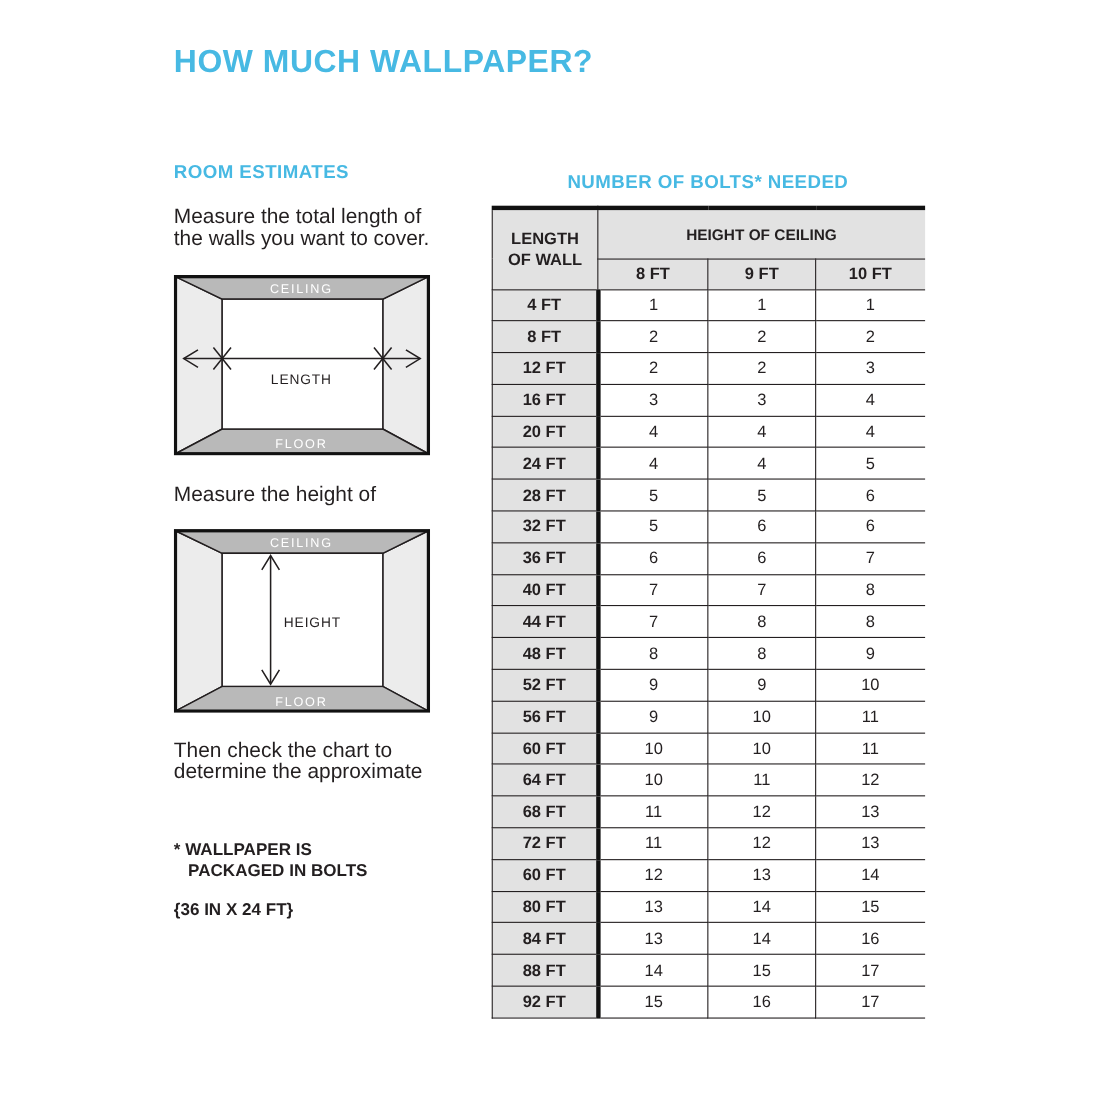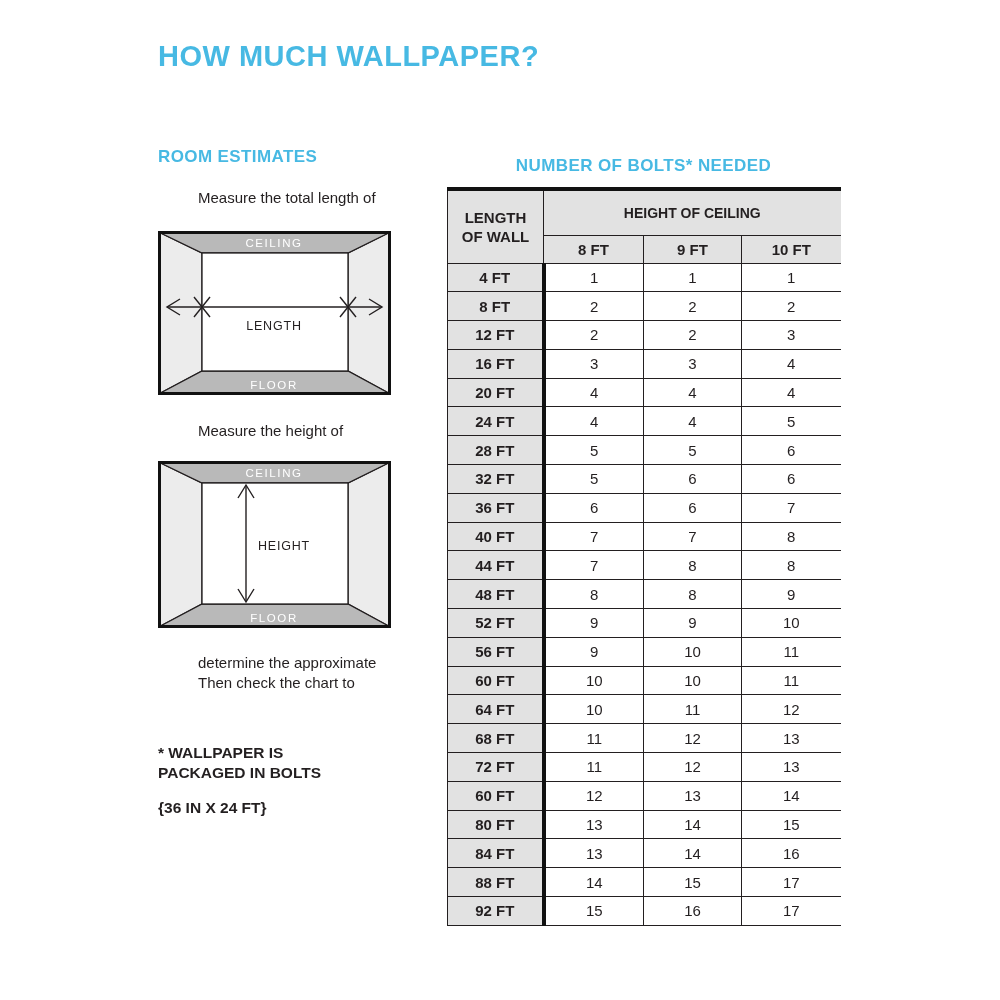--- a/index.html
+++ b/index.html
@@ -16,29 +16,29 @@
     font-family:"Liberation Sans", sans-serif;color:var(--ink);}
   .page{position:relative;width:1000px;height:1000px;overflow:hidden;text-decoration:underline;}
 
   .page-title{position:absolute;left:158px;top:40px;
     font-size:29px;font-weight:bold;letter-spacing:.5px;color:var(--accent);}
 
   .section-heading{font-size:17px;font-weight:bold;letter-spacing:.4px;color:var(--accent);}
 
   
   .left-col{position:absolute;left:158px;top:147px;width:268px;}
-  .para{font-size:15px;line-height:19.5px;color:var(--ink);margin-left:40px;}
+  .para{font-size:19px;line-height:19.5px;color:var(--ink);}
   .line{display:block;}
   .para-1{margin-top:21px;}
   .diagram{display:block;margin-top:23px;}
   .para-2{margin-top:26px;}
   .diagram-2{margin-top:21px;}
   .para-3{margin-top:25px;}
   .footnote{margin-top:51px;font-size:15.5px;font-weight:bold;line-height:19.5px;}
-  .footnote .indent{}
+  .footnote .indent{margin-left:13px;}
   .bolt-info{margin-top:16px;font-size:15.5px;font-weight:bold;line-height:19.5px;}
 
   
   .right-col{position:absolute;left:447px;top:156px;width:393px;}
   .right-col .section-heading{text-align:center;}
   table.bolts{margin-top:11px;width:393px;border-collapse:collapse;table-layout:fixed;
     border-top:4px solid var(--heavy);}
   table.bolts th,table.bolts td{border:1.5px solid var(--line);text-align:center;
     vertical-align:middle;padding:0;}
   table.bolts tr>*:last-child{border-right:none;}
@@ -63,20 +63,21 @@
 
 <div class="page">
 
   <h1 class="page-title">HOW MUCH WALLPAPER?</h1>
 
   <div class="left-col">
     <h2 class="section-heading">ROOM ESTIMATES</h2>
 
     <p class="para para-1">
       <span class="line">Measure the total length of</span>
+      <span class="line">the walls you want to cover.</span>
     </p>
 
     <svg class="diagram" width="233" height="164" viewBox="0 0 233 164">
       <rect x="1.5" y="1.5" width="230" height="161" fill="#ffffff" stroke="none"></rect>
       <polygon points="1.5,1.5 44,22 44,140 1.5,162.5" fill="var(--side-gray)" stroke="var(--line)" stroke-width="1.3"></polygon>
       <polygon points="231.5,1.5 190,22 190,140 231.5,162.5" fill="var(--side-gray)" stroke="var(--line)" stroke-width="1.3"></polygon>
       <polygon points="1.5,1.5 231.5,1.5 190,22 44,22" fill="var(--panel-gray)" stroke="var(--line)" stroke-width="1.3"></polygon>
       <polygon points="44,140 190,140 231.5,162.5 1.5,162.5" fill="var(--panel-gray)" stroke="var(--line)" stroke-width="1.3"></polygon>
       <rect x="44" y="22" width="146" height="118" fill="#ffffff" stroke="var(--line)" stroke-width="1.3"></rect>
       <rect x="1.5" y="1.5" width="230" height="161" fill="none" stroke="var(--heavy)" stroke-width="3"></rect>
@@ -110,22 +111,22 @@
       <text class="panel-label" x="116" y="160.5" text-anchor="middle">FLOOR</text>
       <g stroke="var(--ink)" stroke-width="1.4" fill="none">
         <line x1="88" y1="25" x2="88" y2="140"></line>
         <path d="M80,37 L88,24 L96,37"></path>
         <path d="M80,128 L88,141 L96,128"></path>
       </g>
       <text class="measure-label" x="126" y="89" text-anchor="middle">HEIGHT</text>
     </svg>
 
     <p class="para para-3">
+      <span class="line">Then check the chart to</span>
       <span class="line">determine the approximate</span>
-      <span class="line">Then check the chart to</span>
     </p>
 
     <p class="footnote">
       <span class="line">* WALLPAPER IS</span>
       <span class="line indent">PACKAGED IN BOLTS</span>
     </p>
 
     <p class="bolt-info">
       <span class="line">{36 IN X 24 FT}</span>
     </p>

